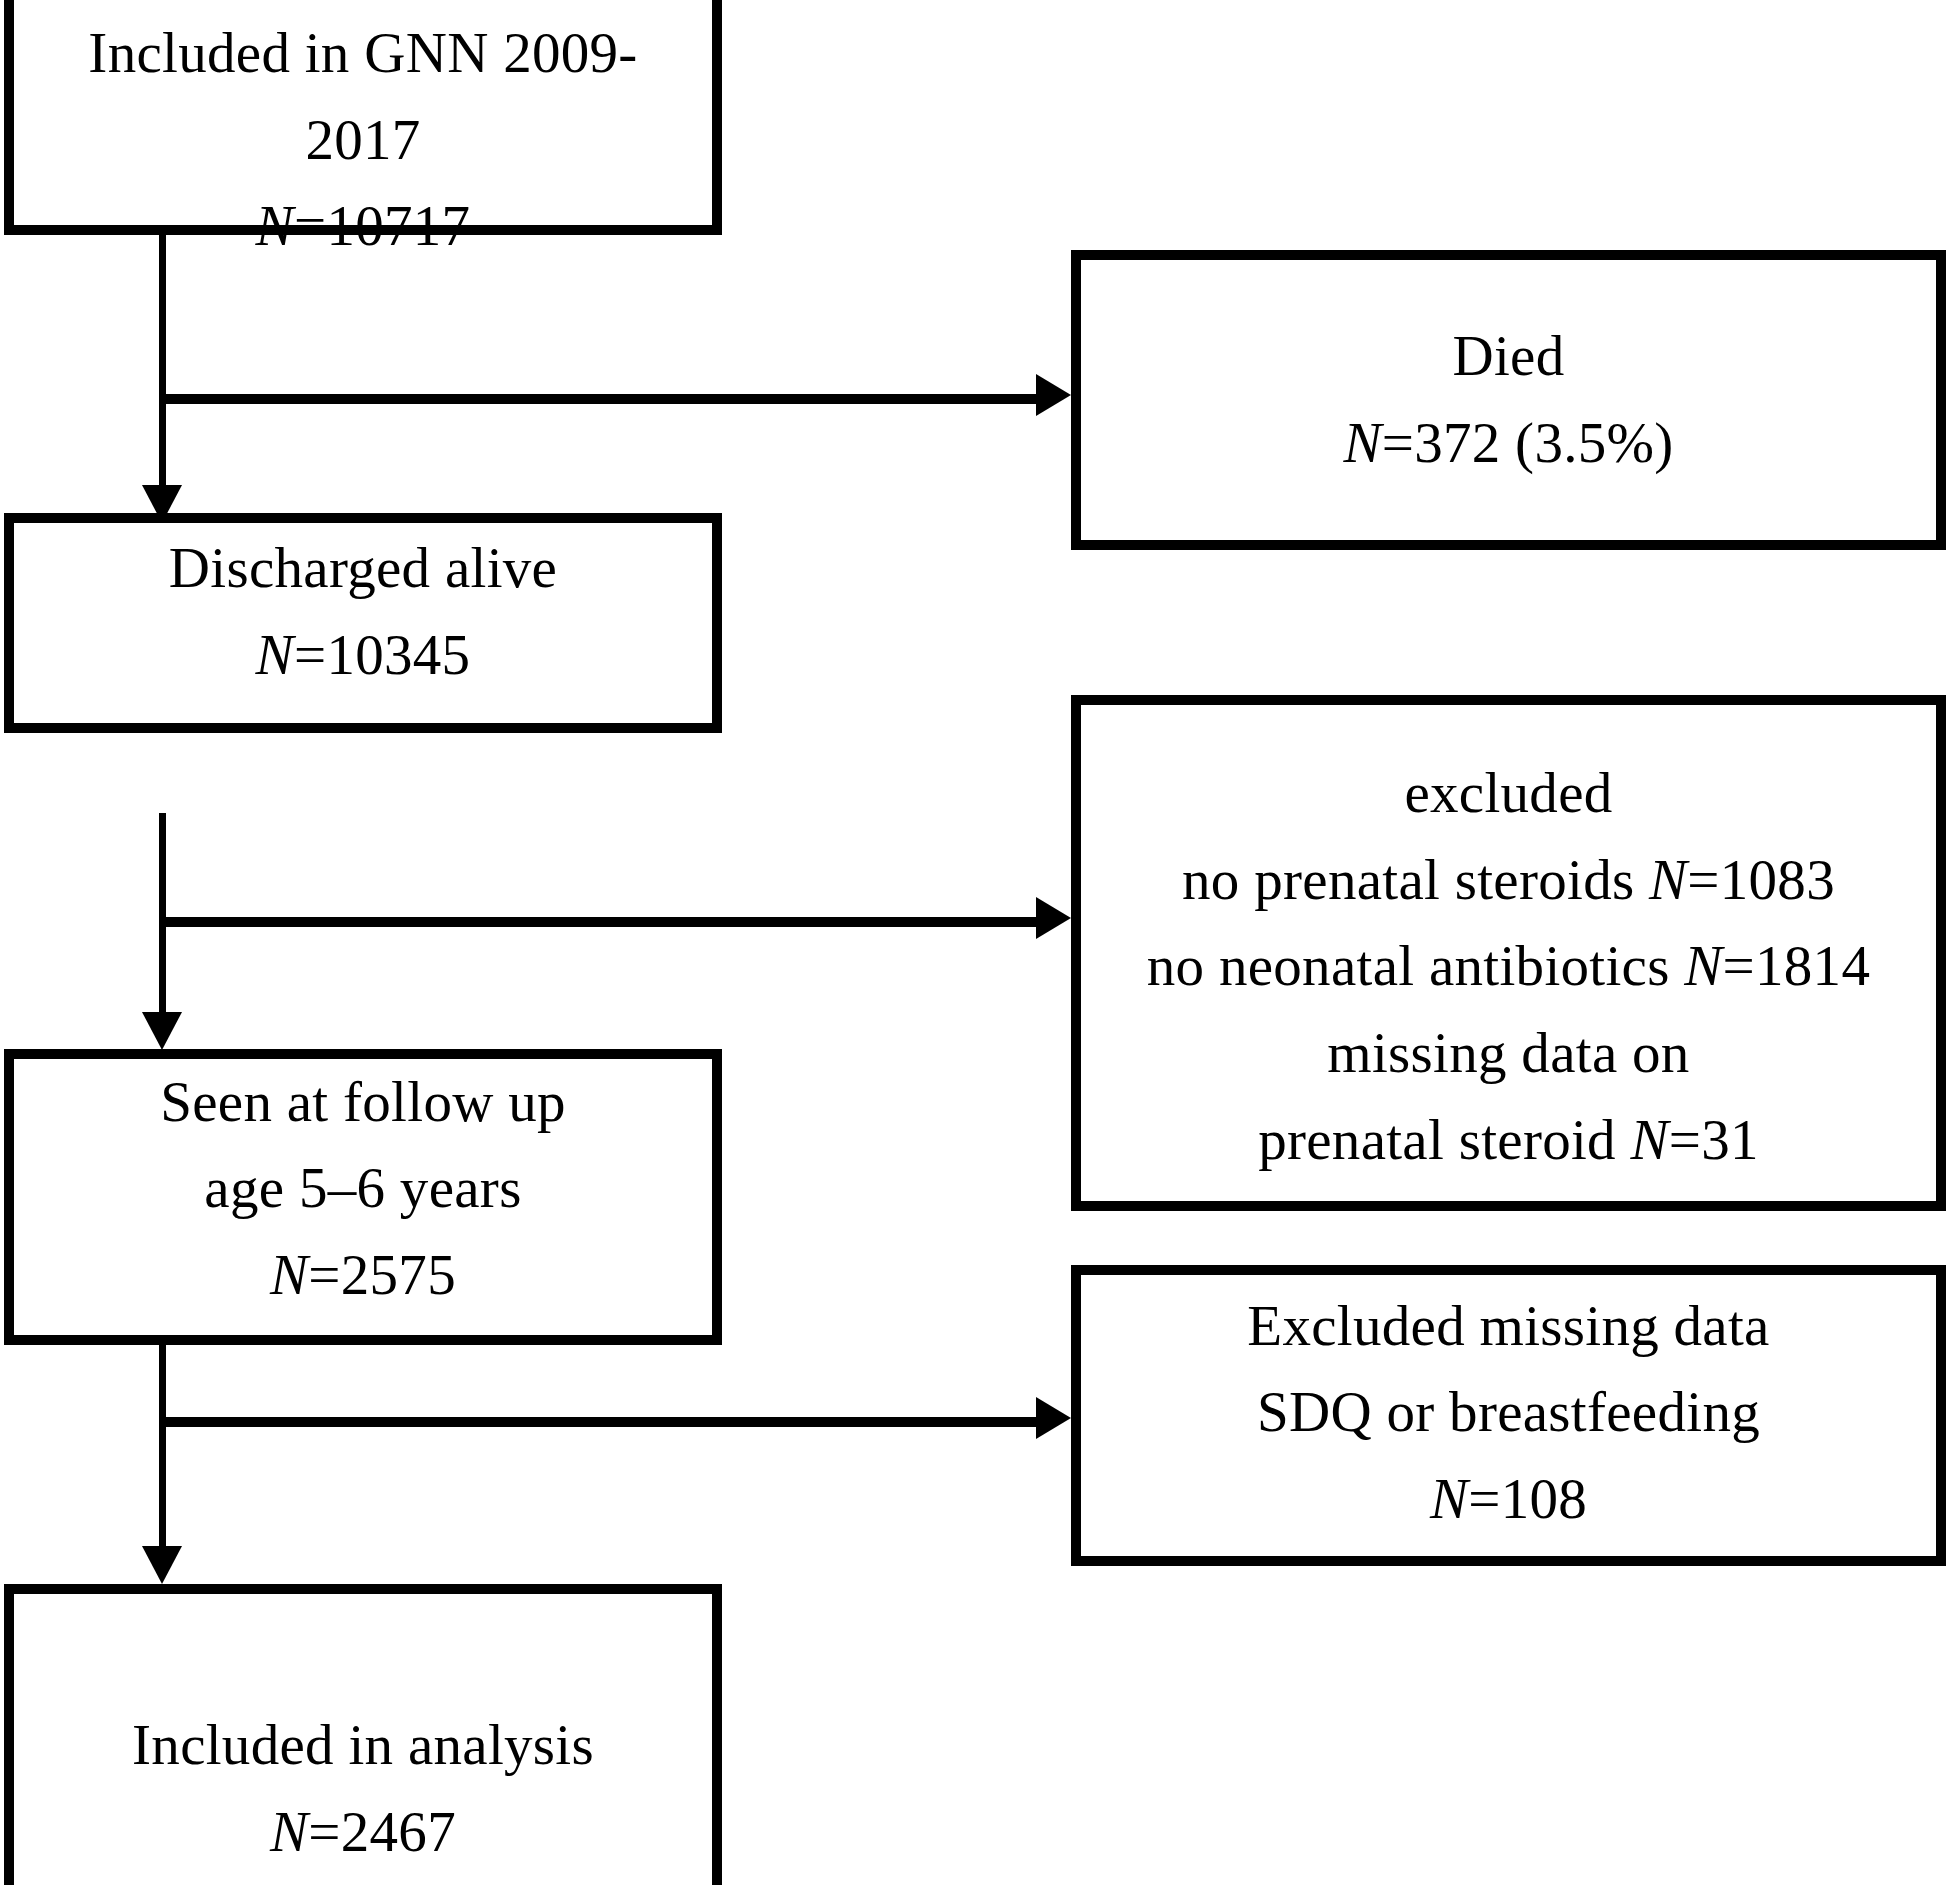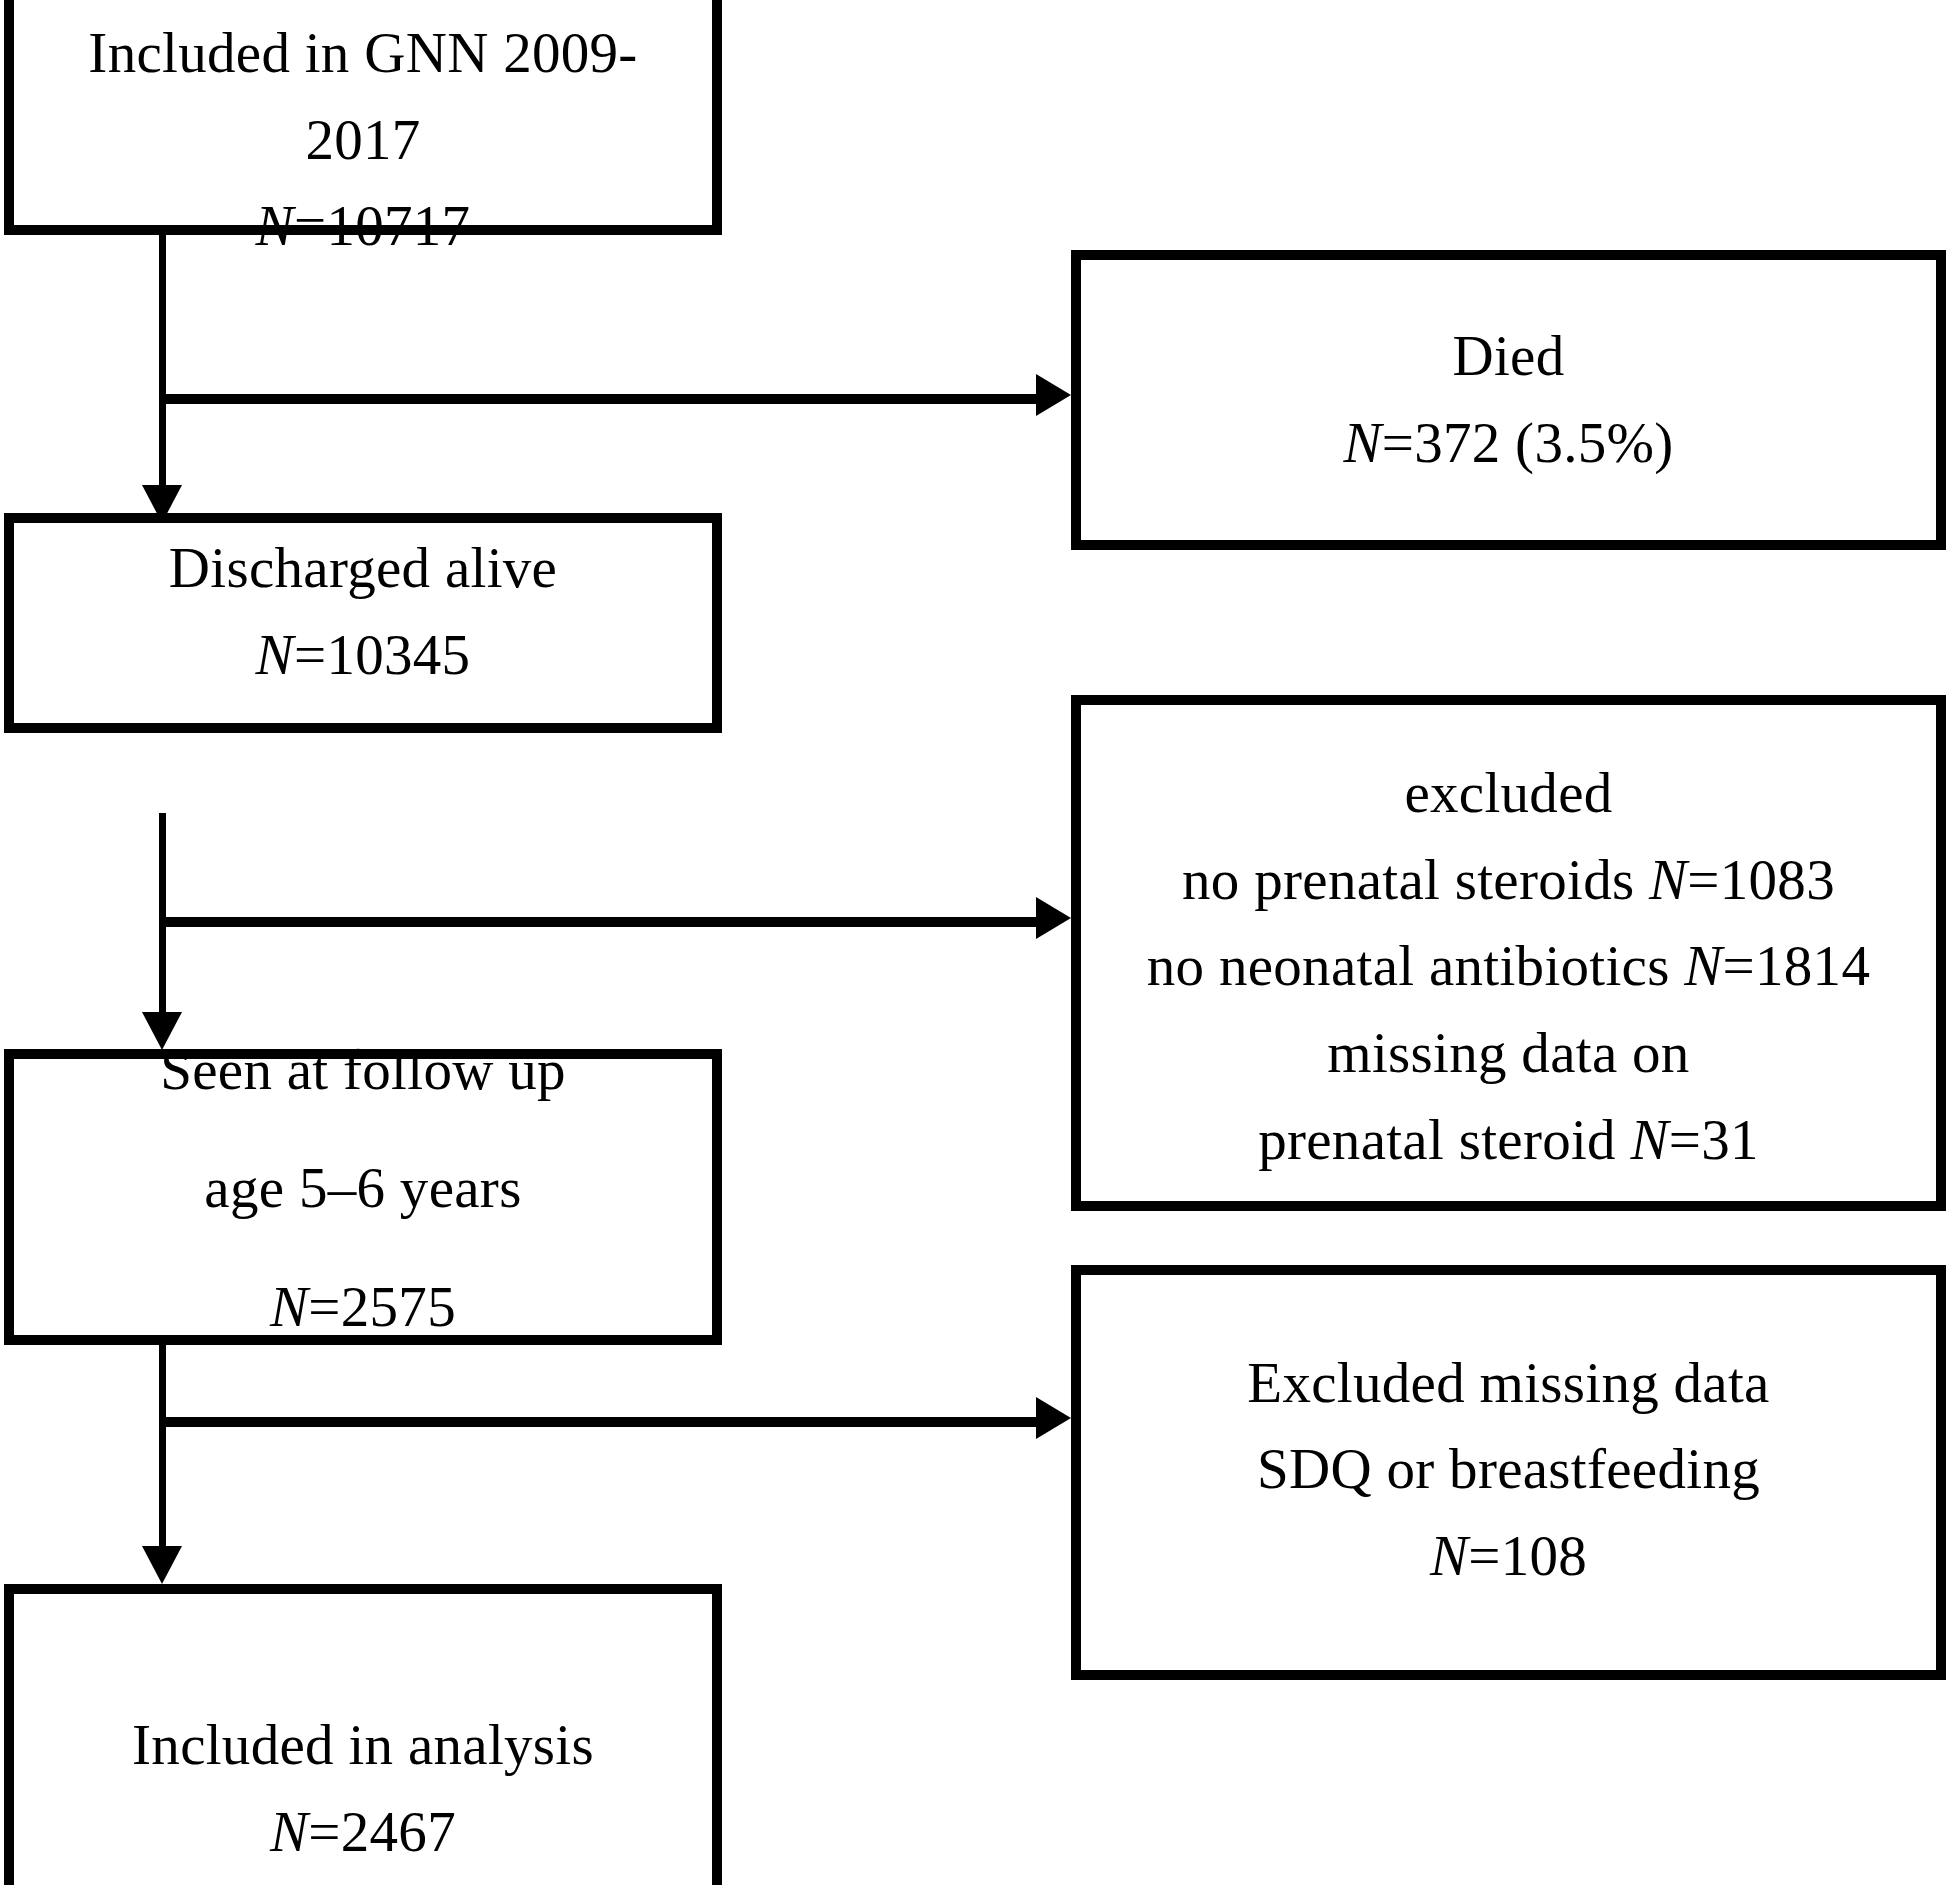--- a/index.html
+++ b/index.html
@@ -45,26 +45,26 @@
   .col-left  { left: 4px;    width: 718px; }
   .col-right { left: 1071px; width: 875px; }
 
   #box-included-gnn      { top: -10.2px;  height: 245px; }
   #box-discharged-alive  { top: 513px;  height: 220px; }
   #box-seen-followup     { top: 1049px; height: 296px; }
   #box-included-analysis { top: 1584px; height: 312px; }
 
   #box-died              { top: 250px;  height: 300px; }
   #box-excluded-criteria { top: 667px; height: 516px; margin-top: 28px; }
-  #box-excluded-missing  { top: 1265px; height: 415px; }
+  #box-excluded-missing  { top: 1265px; height: 301px; }
 
   
   #box-included-gnn  { justify-content: flex-start; padding-top: 10.2px; }
   #box-discharged-alive { justify-content: center; padding-bottom: 23px; }
-  #box-seen-followup { justify-content: center; padding-bottom: 17px; gap: 32px; }
+  #box-seen-followup { justify-content: center; padding-bottom: 17px; }
   #box-included-analysis { justify-content: flex-start; padding-top: 108px; }
   #box-died { justify-content: center; }
   #box-excluded-criteria { justify-content: flex-start; padding-top: 45px; }
   #box-excluded-missing  { justify-content: center; padding-bottom: 5.7px; }
 
   
   .vline {
     position: absolute;
     width: 7.4px;
     background: #000000;

